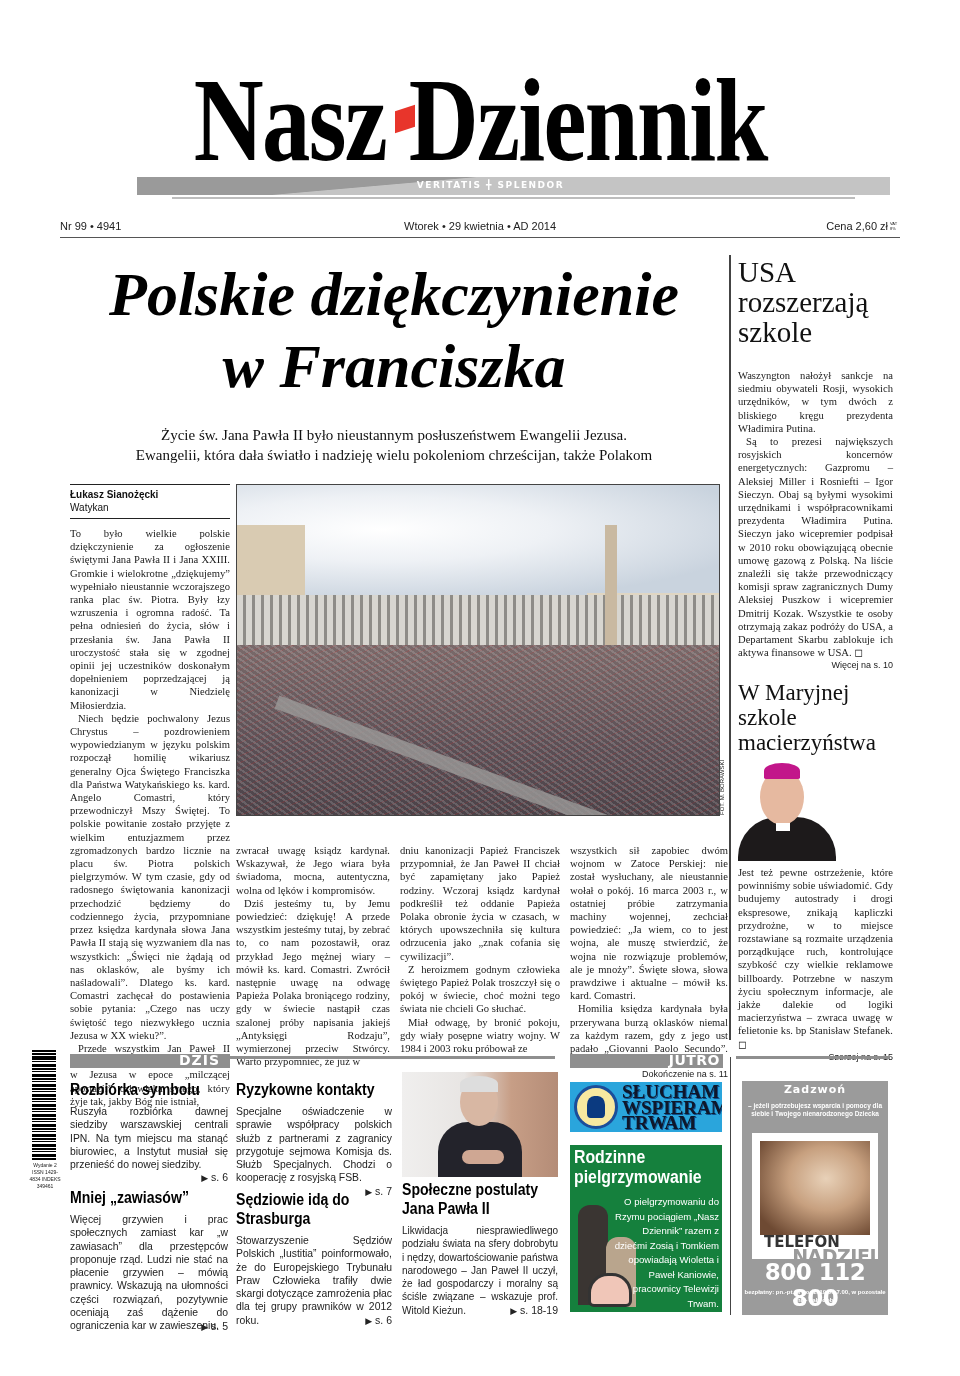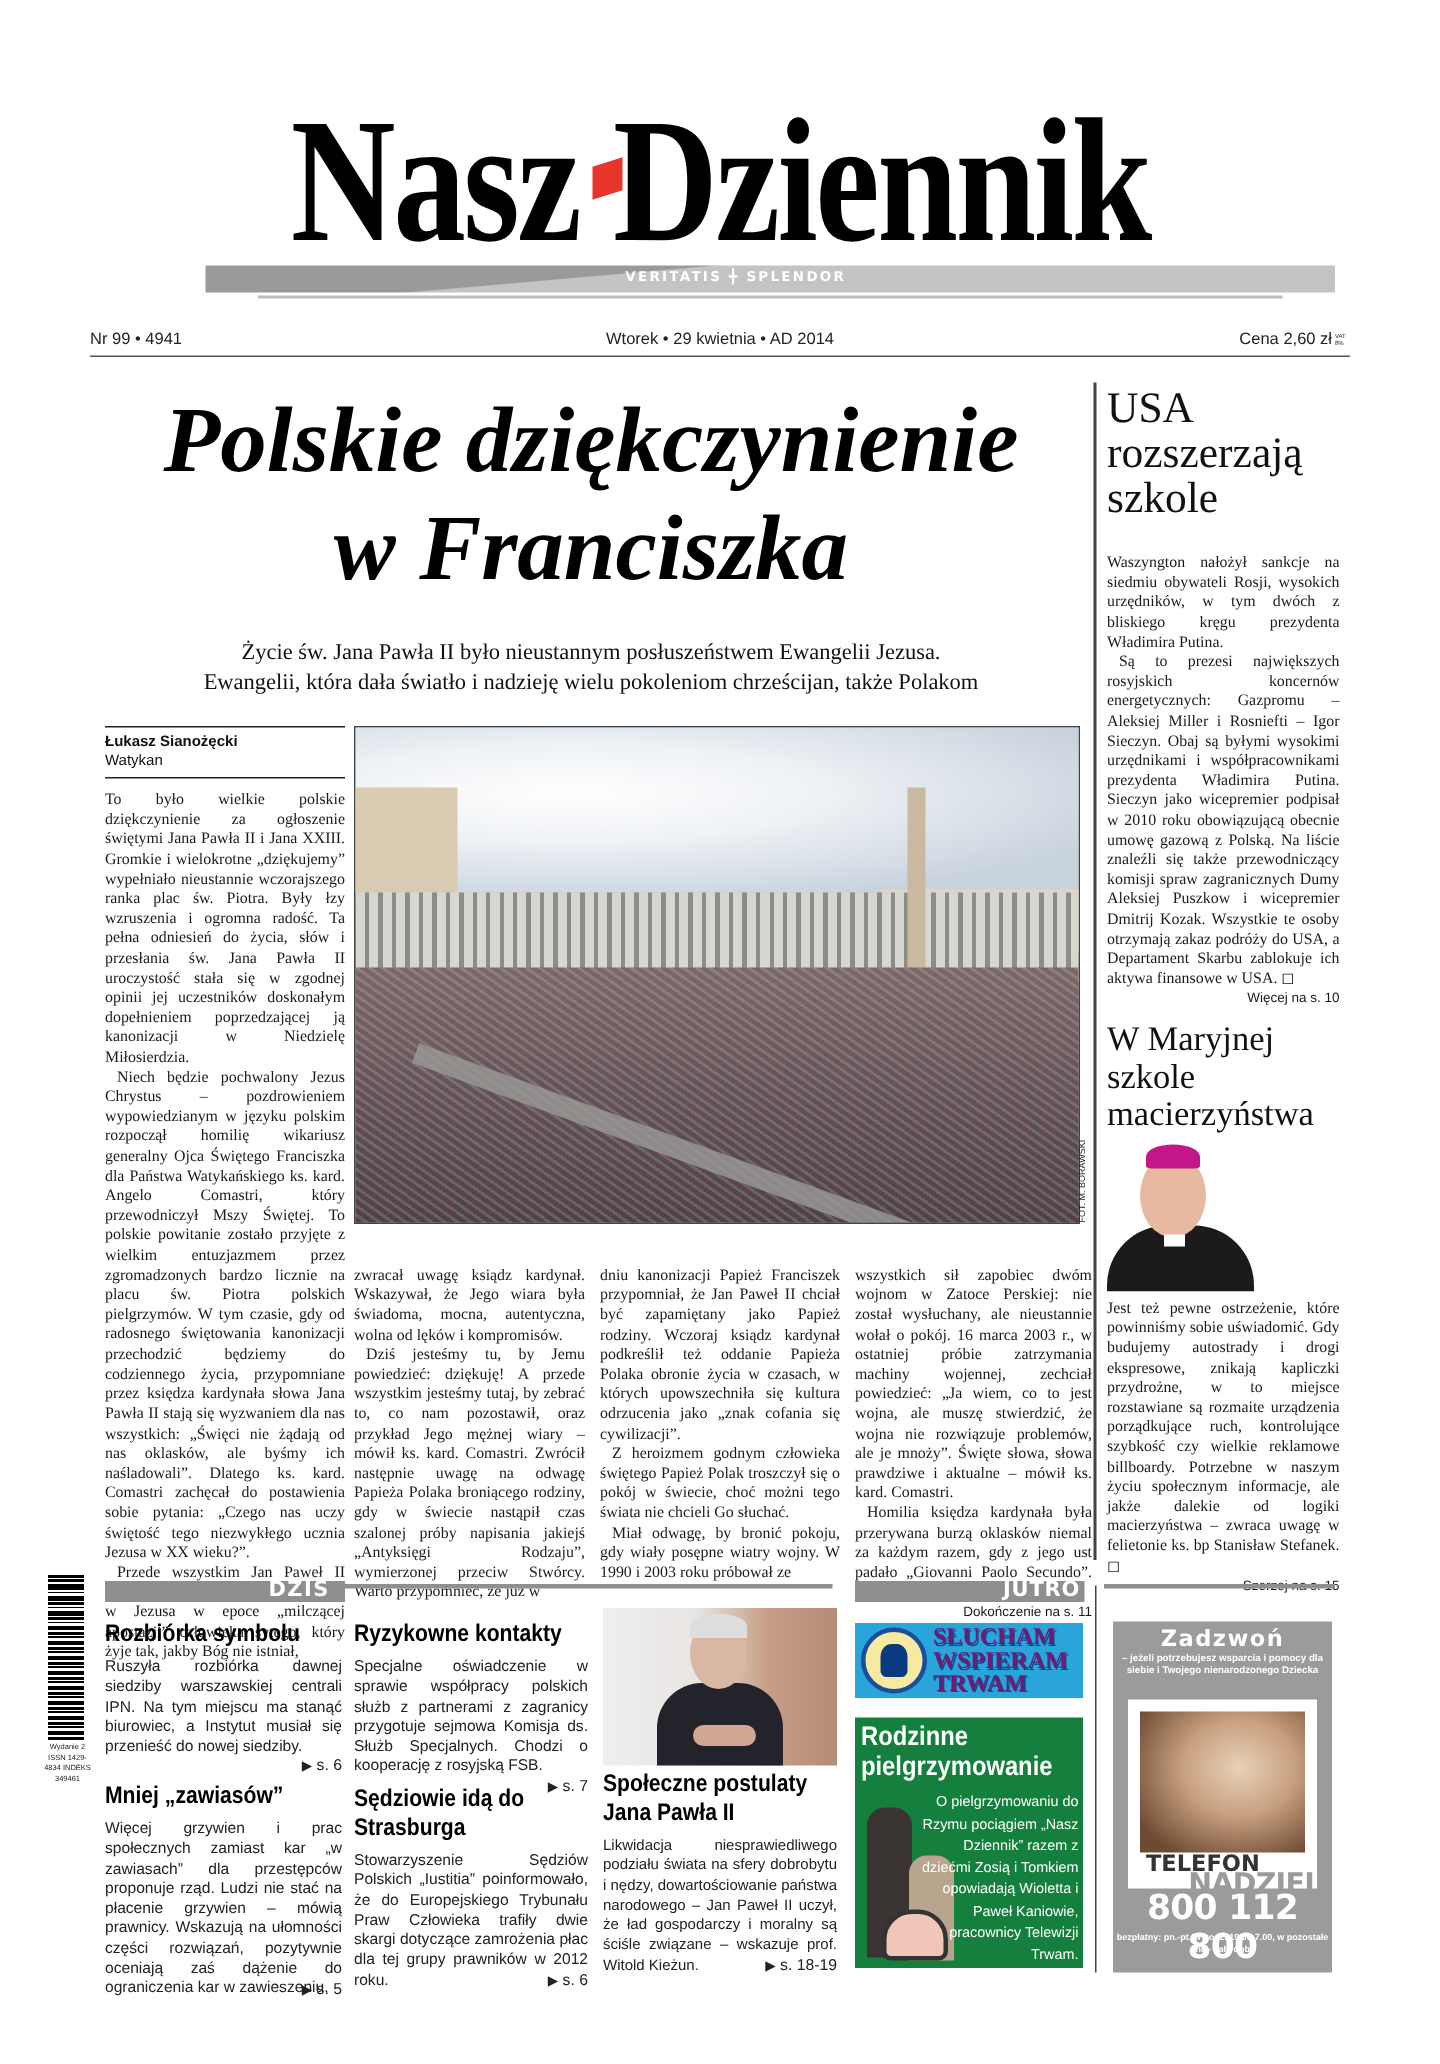--- a/index.html
+++ b/index.html
@@ -128,35 +128,35 @@
   .kz-vest { position: absolute; left: 36px; top: 50px; width: 84px; height: 60px; background: #23232b; border-radius: 30px 30px 0 0; }
   .kz-head { position: absolute; left: 58px; top: 6px; width: 38px; height: 48px; background: #d8b7a3; border-radius: 50%; }
   .kz-hair { position: absolute; left: 58px; top: 4px; width: 38px; height: 16px; background: #ddd; border-radius: 50% 50% 0 0; }
   .kz-hands { position: absolute; left: 60px; top: 78px; width: 42px; height: 14px; background: #cfa793; border-radius: 8px; }
 
   
   .rm-ad { left: 570px; top: 1082px; width: 152px; height: 50px; background: #2aa5dc; overflow: hidden; }
   .rm-logo { position: absolute; left: 4px; top: 3px; width: 44px; height: 44px; border-radius: 50%; background: #f7e9a0; border: 3px solid #1b4e9a; }
   .rm-logo-inner { position: absolute; left: 10px; top: 8px; width: 18px; height: 22px; background: #0b3a80; border-radius: 40% 40% 20% 20%; }
   .rm-text { position: absolute; left: 52px; top: 2px; width: 100px; font-family: "Liberation Serif", serif; font-weight: bold;
-    font-size: 16px; line-height: 15.5px; color: #701a75; text-shadow: 1px 1px 0 #0d4d8a; }
+    font-size: 19px; line-height: 15.5px; color: #0f172a; text-shadow: 1px 1px 0 #0d4d8a; }
 
   .pilg-ad { left: 570px; top: 1145px; width: 152px; height: 167px; background: #15803d; overflow: hidden; }
   .pilg-title { position: absolute; left: 4px; top: 2px; width: 150px; font-family: "Liberation Sans", sans-serif; font-weight: bold;
     font-size: 18px; line-height: 20px; color: #ffffff; transform: scaleX(0.88); transform-origin: left; }
   .pilg-text { position: absolute; right: 3px; top: 50px; width: 110px; text-align: right;
     font-family: "Liberation Sans", sans-serif; font-size: 9.6px; line-height: 14.5px; color: #ffffff; }
   .pilg-fig1 { position: absolute; left: 8px; top: 60px; width: 30px; height: 100px; background: #3a3532; border-radius: 12px 12px 0 0; }
   .pilg-fig2 { position: absolute; left: 36px; top: 92px; width: 30px; height: 70px; background: #b9a58d; border-radius: 12px 12px 0 0; }
   .pilg-stroller { position: absolute; left: 18px; top: 128px; width: 44px; height: 34px; background: #f0c6b8; border-radius: 20px 20px 6px 6px; border: 3px solid #333; }
 
   
   .tn-ad { left: 742px; top: 1081px; width: 146px; height: 234px; background: #9b9b9b; }
   .tn-head { position: absolute; left: 0; top: 2px; width: 146px; text-align: center;
-    font-family: "DejaVu Sans", sans-serif; font-weight: bold; font-size: 15px; color: #ffffff; letter-spacing: 1px; }
+    font-family: "DejaVu Sans", sans-serif; font-weight: bold; font-size: 11px; color: #ffffff; letter-spacing: 1px; }
   .tn-sub { position: absolute; left: 2px; top: 21px; width: 142px; text-align: center;
     font-family: "Liberation Sans", sans-serif; font-weight: bold; font-size: 6.5px; line-height: 8.3px; color: #ffffff; }
   .tn-photo { position: absolute; left: 10px; top: 52px; width: 126px; height: 126px; background: #ffffff; }
   .tn-photo-img { position: absolute; left: 8px; top: 8px; width: 110px; height: 94px;
     background: radial-gradient(ellipse at 60% 40%, #e8d1b8 0%, #c7a07f 40%, #6e4a33 85%); }
   .tn-tel { position: absolute; left: 12px; top: 100px; font-family: "DejaVu Sans", sans-serif; font-weight: bold; font-size: 15px; color: #333; }
   .tn-nadziei { position: absolute; right: 2px; top: 112px; font-family: "DejaVu Sans", sans-serif; font-weight: bold; font-size: 19px; color: #9b9b9b; letter-spacing: -0.5px; }
   .tn-number { position: absolute; left: 0; top: 178px; width: 146px; text-align: center;
     font-family: "DejaVu Sans", sans-serif; font-weight: bold; font-size: 23px; color: #ffffff; letter-spacing: -0.5px; }
   .tn-hours { position: absolute; left: 0; top: 207px; width: 146px; text-align: center;
@@ -212,21 +212,21 @@
 </div>
 <div class="abs photo-credit">FOT. M. BORAWSKI</div>
 
 <div class="abs col col-b">
   <p class="noindent">zwracał uwagę ksiądz kardynał. Wskazywał, że Jego wiara była świadoma, mocna, autentyczna, wolna od lęków i kompromisów.</p>
   <p>Dziś jesteśmy tu, by Jemu powiedzieć: dziękuję! A przede wszystkim jesteśmy tutaj, by zebrać to, co nam pozostawił, oraz przykład Jego mężnej wiary – mówił ks. kard. Comastri. Zwrócił następnie uwagę na odwagę Papieża Polaka broniącego rodziny, gdy w świecie nastąpił czas szalonej próby napisania jakiejś „Antyksięgi Rodzaju”, wymierzonej przeciw Stwórcy. Warto przypomnieć, że już w</p>
 </div>
 <div class="abs col col-c">
   <p class="noindent">dniu kanonizacji Papież Franciszek przypomniał, że Jan Paweł II chciał być zapamiętany jako Papież rodziny. Wczoraj ksiądz kardynał podkreślił też oddanie Papieża Polaka obronie życia w czasach, w których upowszechniła się kultura odrzucenia jako „znak cofania się cywilizacji”.</p>
   <p>Z heroizmem godnym człowieka świętego Papież Polak troszczył się o pokój w świecie, choć możni tego świata nie chcieli Go słuchać.</p>
-  <p>Miał odwagę, by bronić pokoju, gdy wiały posępne wiatry wojny. W 1990 i 2003 roku próbował ze</p>
+  <p>Miał odwagę, by bronić pokoju, gdy wiały posępne wiatry wojny. W 1984 i 2003 roku próbował ze</p>
 </div>
 <div class="abs col col-d">
   <p class="noindent">wszystkich sił zapobiec dwóm wojnom w Zatoce Perskiej: nie został wysłuchany, ale nieustannie wołał o pokój. 16 marca 2003 r., w ostatniej próbie zatrzymania machiny wojennej, zechciał powiedzieć: „Ja wiem, co to jest wojna, ale muszę stwierdzić, że wojna nie rozwiązuje problemów, ale je mnoży”. Święte słowa, słowa prawdziwe i aktualne – mówił ks. kard. Comastri.</p>
   <p>Homilia księdza kardynała była przerywana burzą oklasków niemal za każdym razem, gdy z jego ust padało „Giovanni Paolo Secundo”. ◻</p>
   <div class="cont">Dokończenie na s. 11</div>
 </div>
 
 <div class="abs vrule-right"></div>
 
 <div class="abs side-h1">USA rozszerzają szkole</div>

